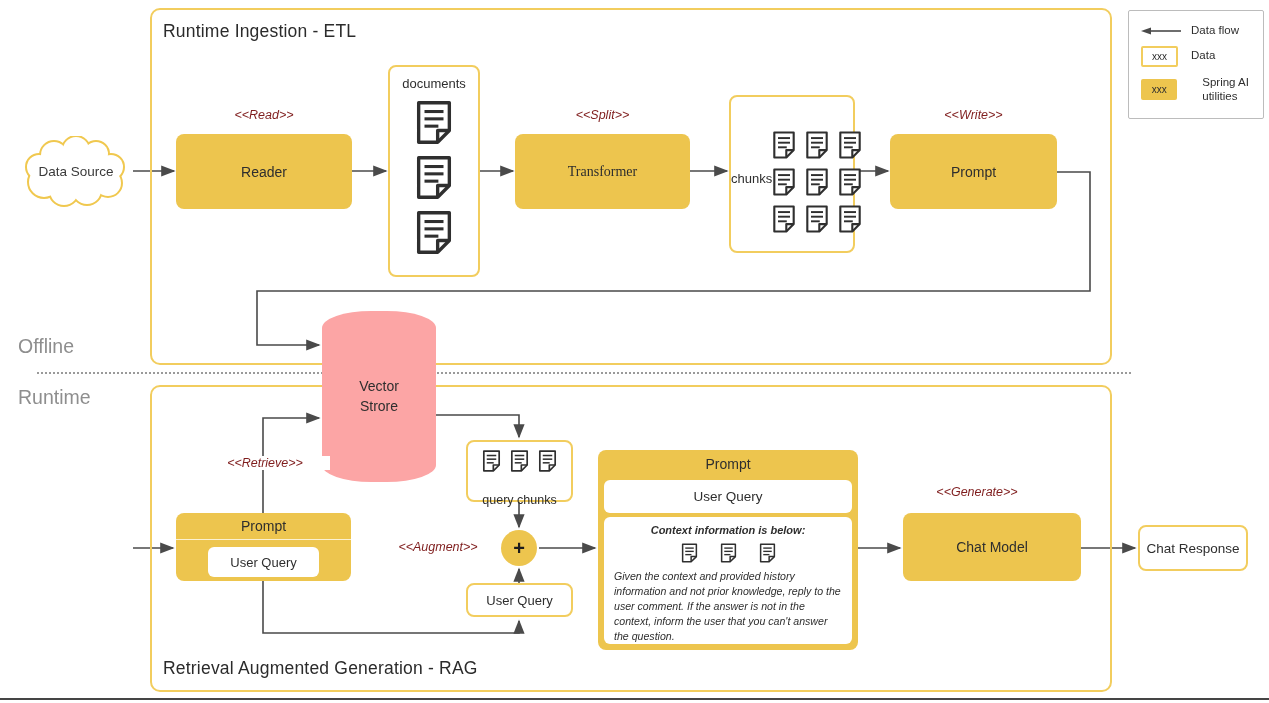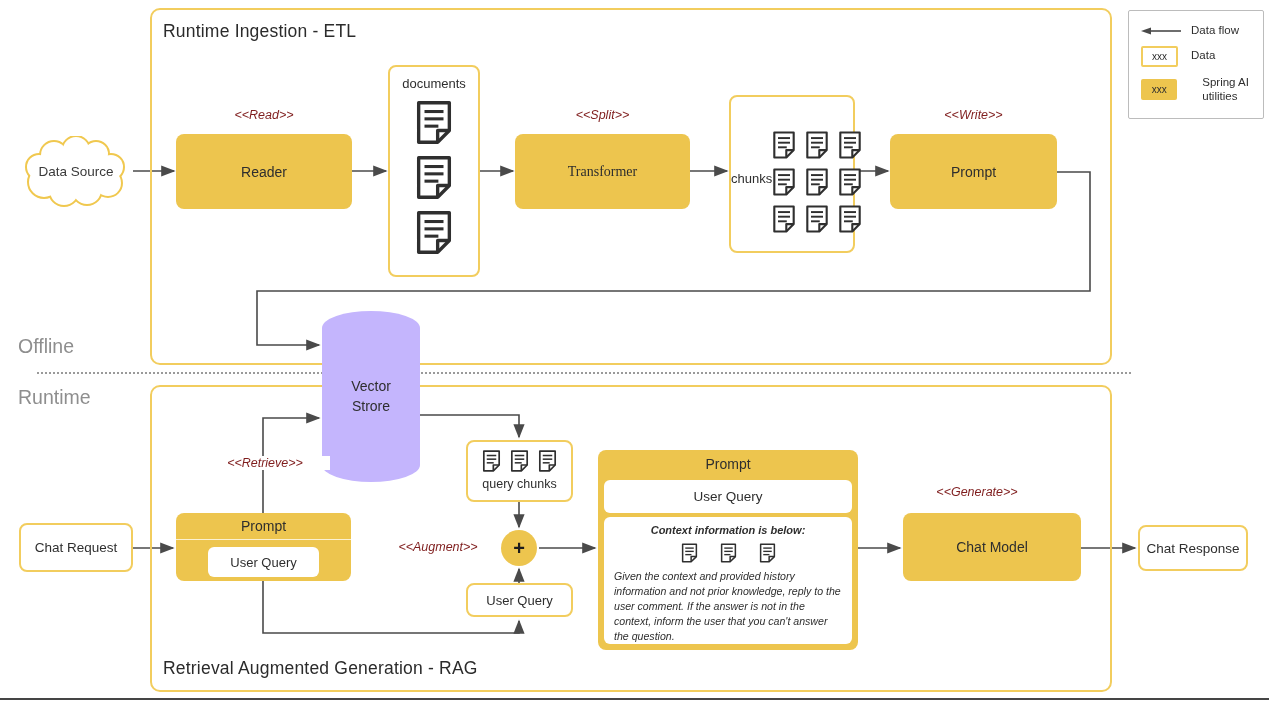--- a/index.html
+++ b/index.html
@@ -216,28 +216,25 @@
             <line x1="6.5" y1="18.5" x2="16" y2="18.5" stroke="#2f2f2f" stroke-width="2.1"></line>
           </svg></span>
     </div>
   </div>
 
   <div class="abs stereotype" style="left:890px;top:108px;width:167px;">&lt;&lt;Write&gt;&gt;</div>
   <div class="abs ybox" style="left:890px;top:134px;width:167px;height:75px;">
     <span>Prompt</span>
   </div>
 
-  <div class="abs" style="left:322px;top:311px;width:98px;height:171px;background:#c4b5fd;border-radius:49px / 17px;
+  <div class="abs" style="left:322px;top:311px;width:114px;height:171px;background:#fca5a5;border-radius:49px / 17px;
               display:flex;align-items:center;justify-content:center;text-align:center;font-size:14px;line-height:1.4;">
     <span style="width:70px;">Vector Strore</span>
   </div>
 
-  <div class="abs wbox" style="left:19px;top:523px;width:114px;height:49px;">
-    <span>Chat Request</span>
-  </div>
 
   <div class="abs" style="left:176px;top:513px;width:175px;height:68px;background:#edc54e;border-radius:8px;">
     <div class="prompt-header">Prompt</div>
     <div class="inner-white" style="position:absolute;left:32px;top:34px;width:111px;height:30px;">User Query</div>
   </div>
 
   <div class="abs stereotype" style="left:200px;top:456px;width:130px;background:#fff;">&lt;&lt;Retrieve&gt;&gt;</div>
 
   <div class="abs wbox" style="left:466px;top:440px;width:107px;height:62px;flex-direction:column;justify-content:flex-start;padding-top:7px;">
     <div style="display:flex;gap:9px;">
@@ -256,21 +253,21 @@
             <line x1="6.5" y1="18.5" x2="16" y2="18.5" stroke="#2f2f2f" stroke-width="2.1"></line>
           </svg></span>
       <span class="doc-icon" style="width:19px;height:24px;"><svg viewBox="0 0 26 32" preserveAspectRatio="xMidYMid meet">
             <path d="M2.5 2.5 H23.5 V21.5 L15.5 29.5 H2.5 Z" fill="#fff" stroke="#2f2f2f" stroke-width="2.3" stroke-linejoin="round"></path>
             <path d="M15.5 29.5 V21.5 H23.5" fill="none" stroke="#2f2f2f" stroke-width="2.3" stroke-linejoin="round"></path>
             <line x1="6.5" y1="8.5" x2="19.5" y2="8.5" stroke="#2f2f2f" stroke-width="2.1"></line>
             <line x1="6.5" y1="13.5" x2="19.5" y2="13.5" stroke="#2f2f2f" stroke-width="2.1"></line>
             <line x1="6.5" y1="18.5" x2="16" y2="18.5" stroke="#2f2f2f" stroke-width="2.1"></line>
           </svg></span>
     </div>
-    <div style="font-size:12.5px;margin-top:4px;">query chunks</div>
+    <div style="font-size:12.5px;margin-top:20px;">query chunks</div>
   </div>
 
   <div class="abs stereotype" style="left:383px;top:540px;width:110px;">&lt;&lt;Augment&gt;&gt;</div>
   <div class="abs" style="left:501px;top:530px;width:36px;height:36px;border-radius:50%;background:#edc54e;
               display:flex;align-items:center;justify-content:center;font-size:20px;font-weight:700;color:#1c1c1c;">
     <span>+</span>
   </div>
 
   <div class="abs wbox" style="left:466px;top:583px;width:107px;height:34px;font-size:13px;">
     <span>User Query</span>

